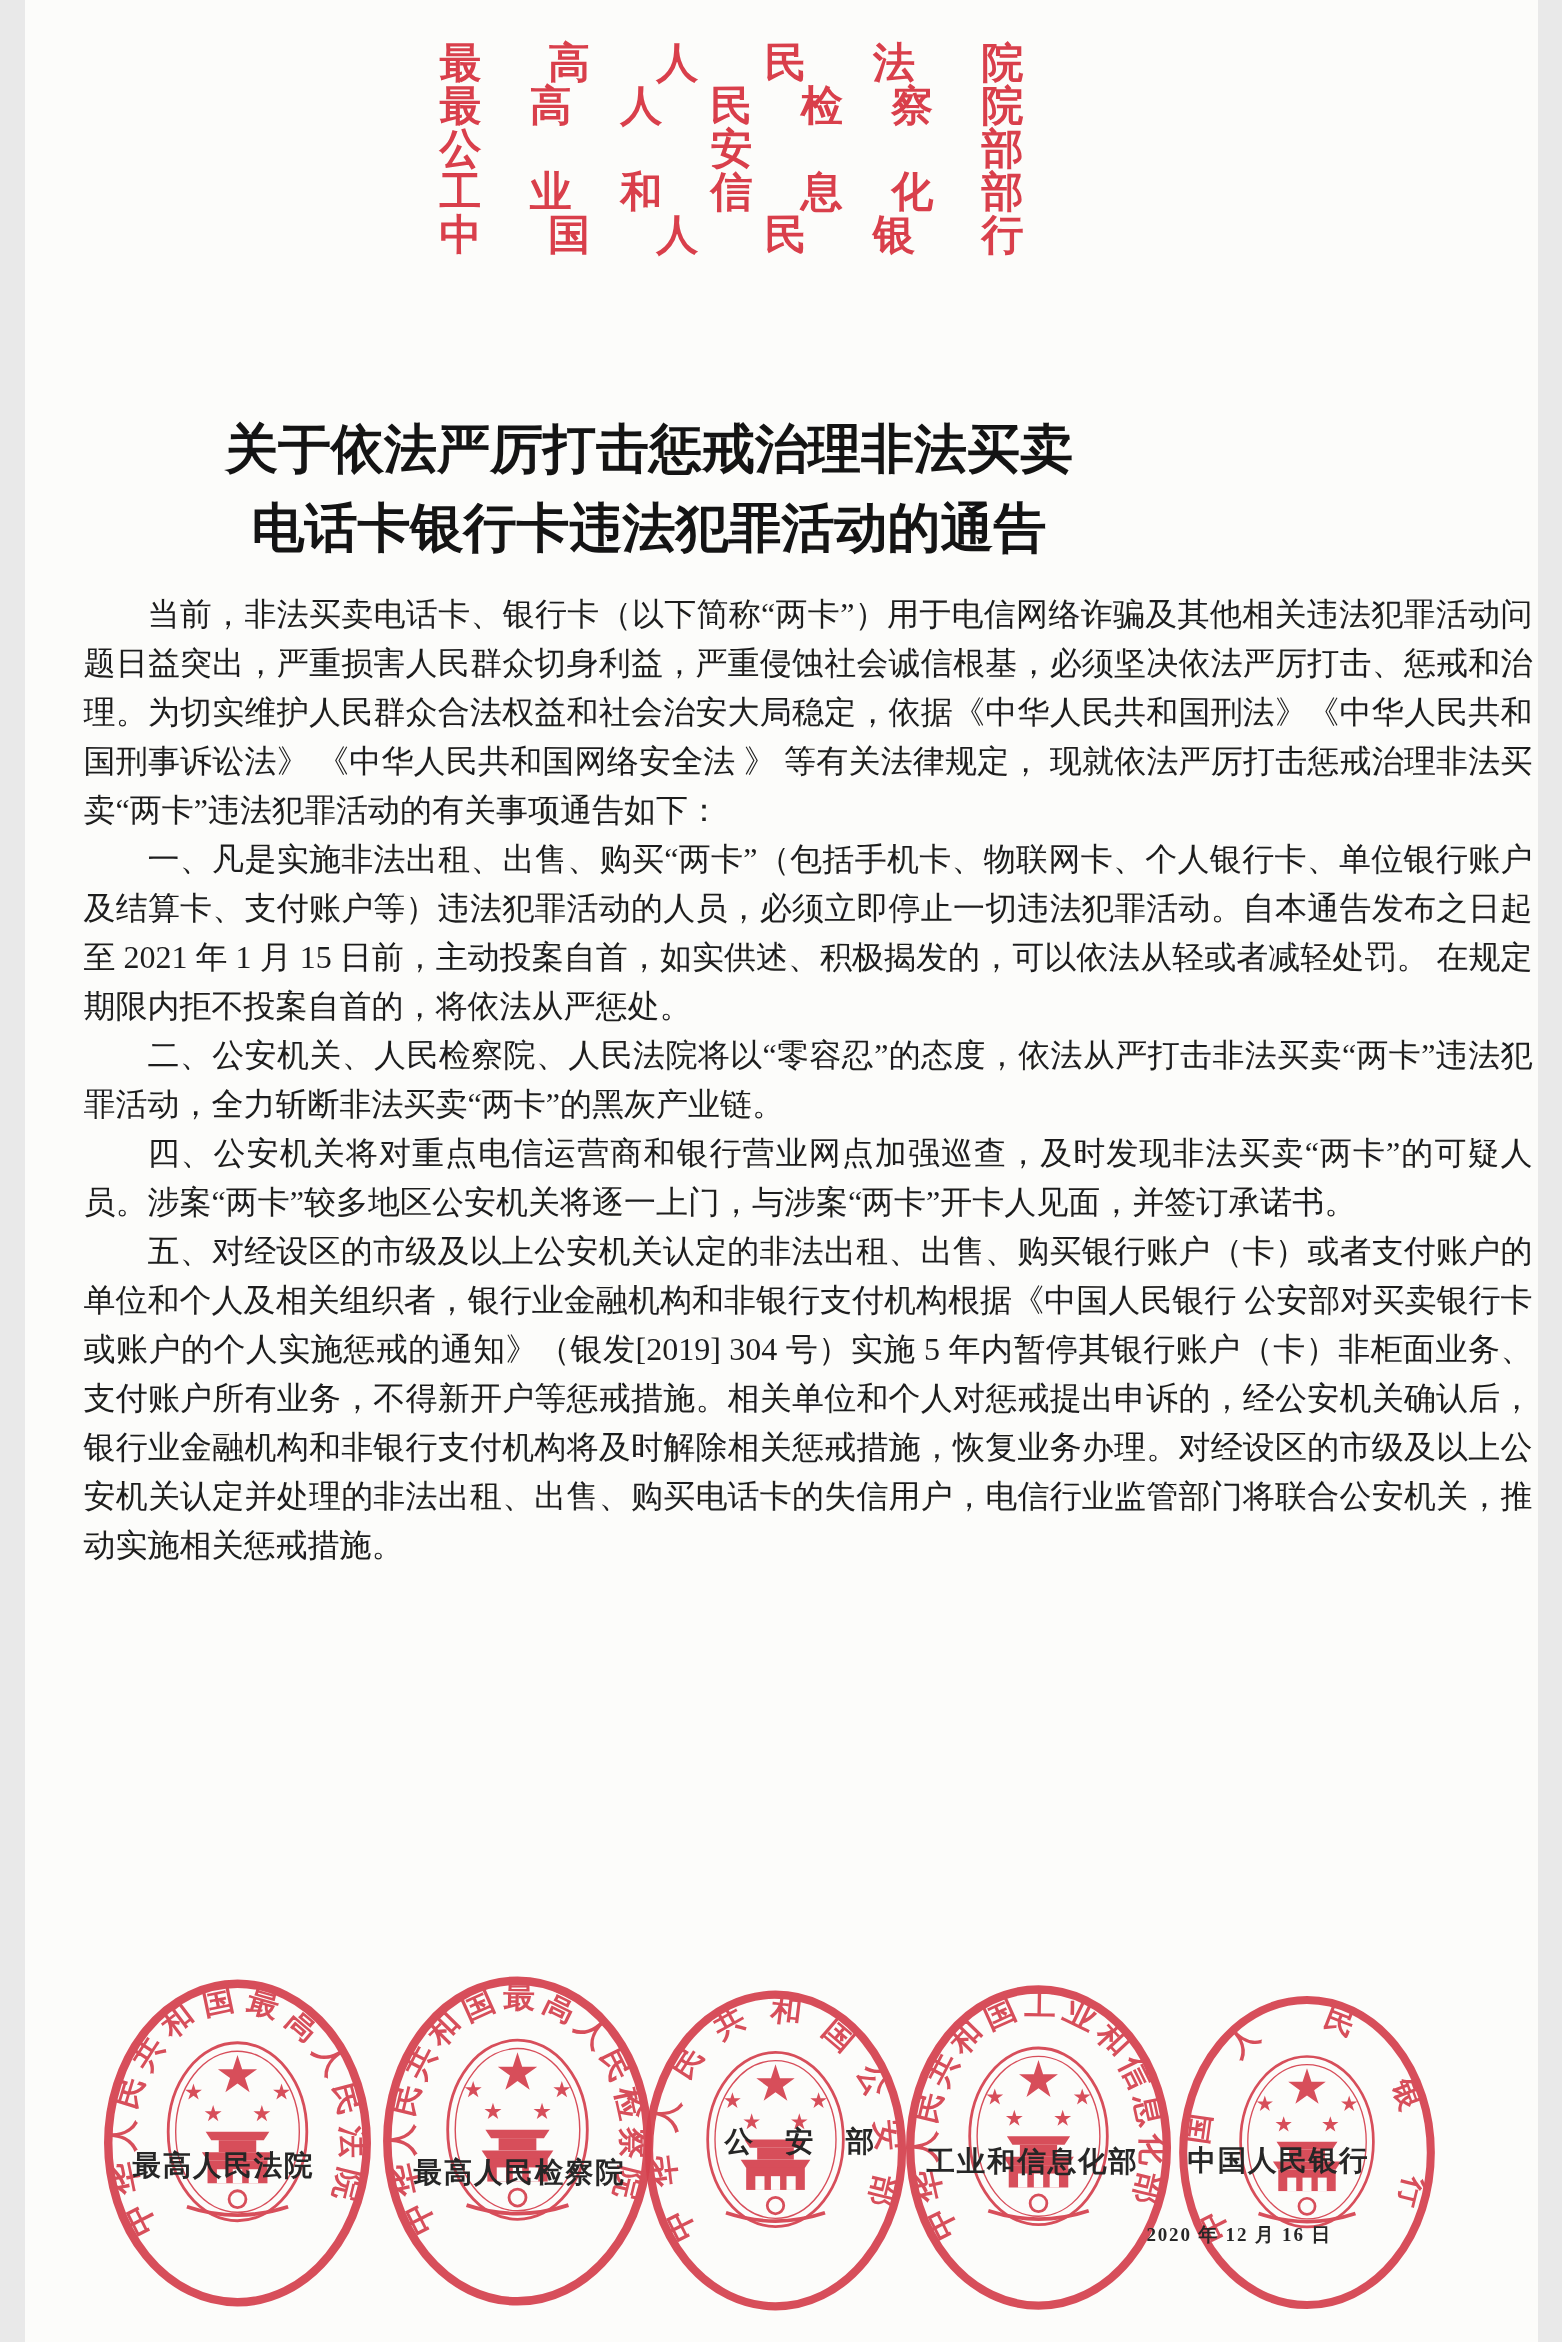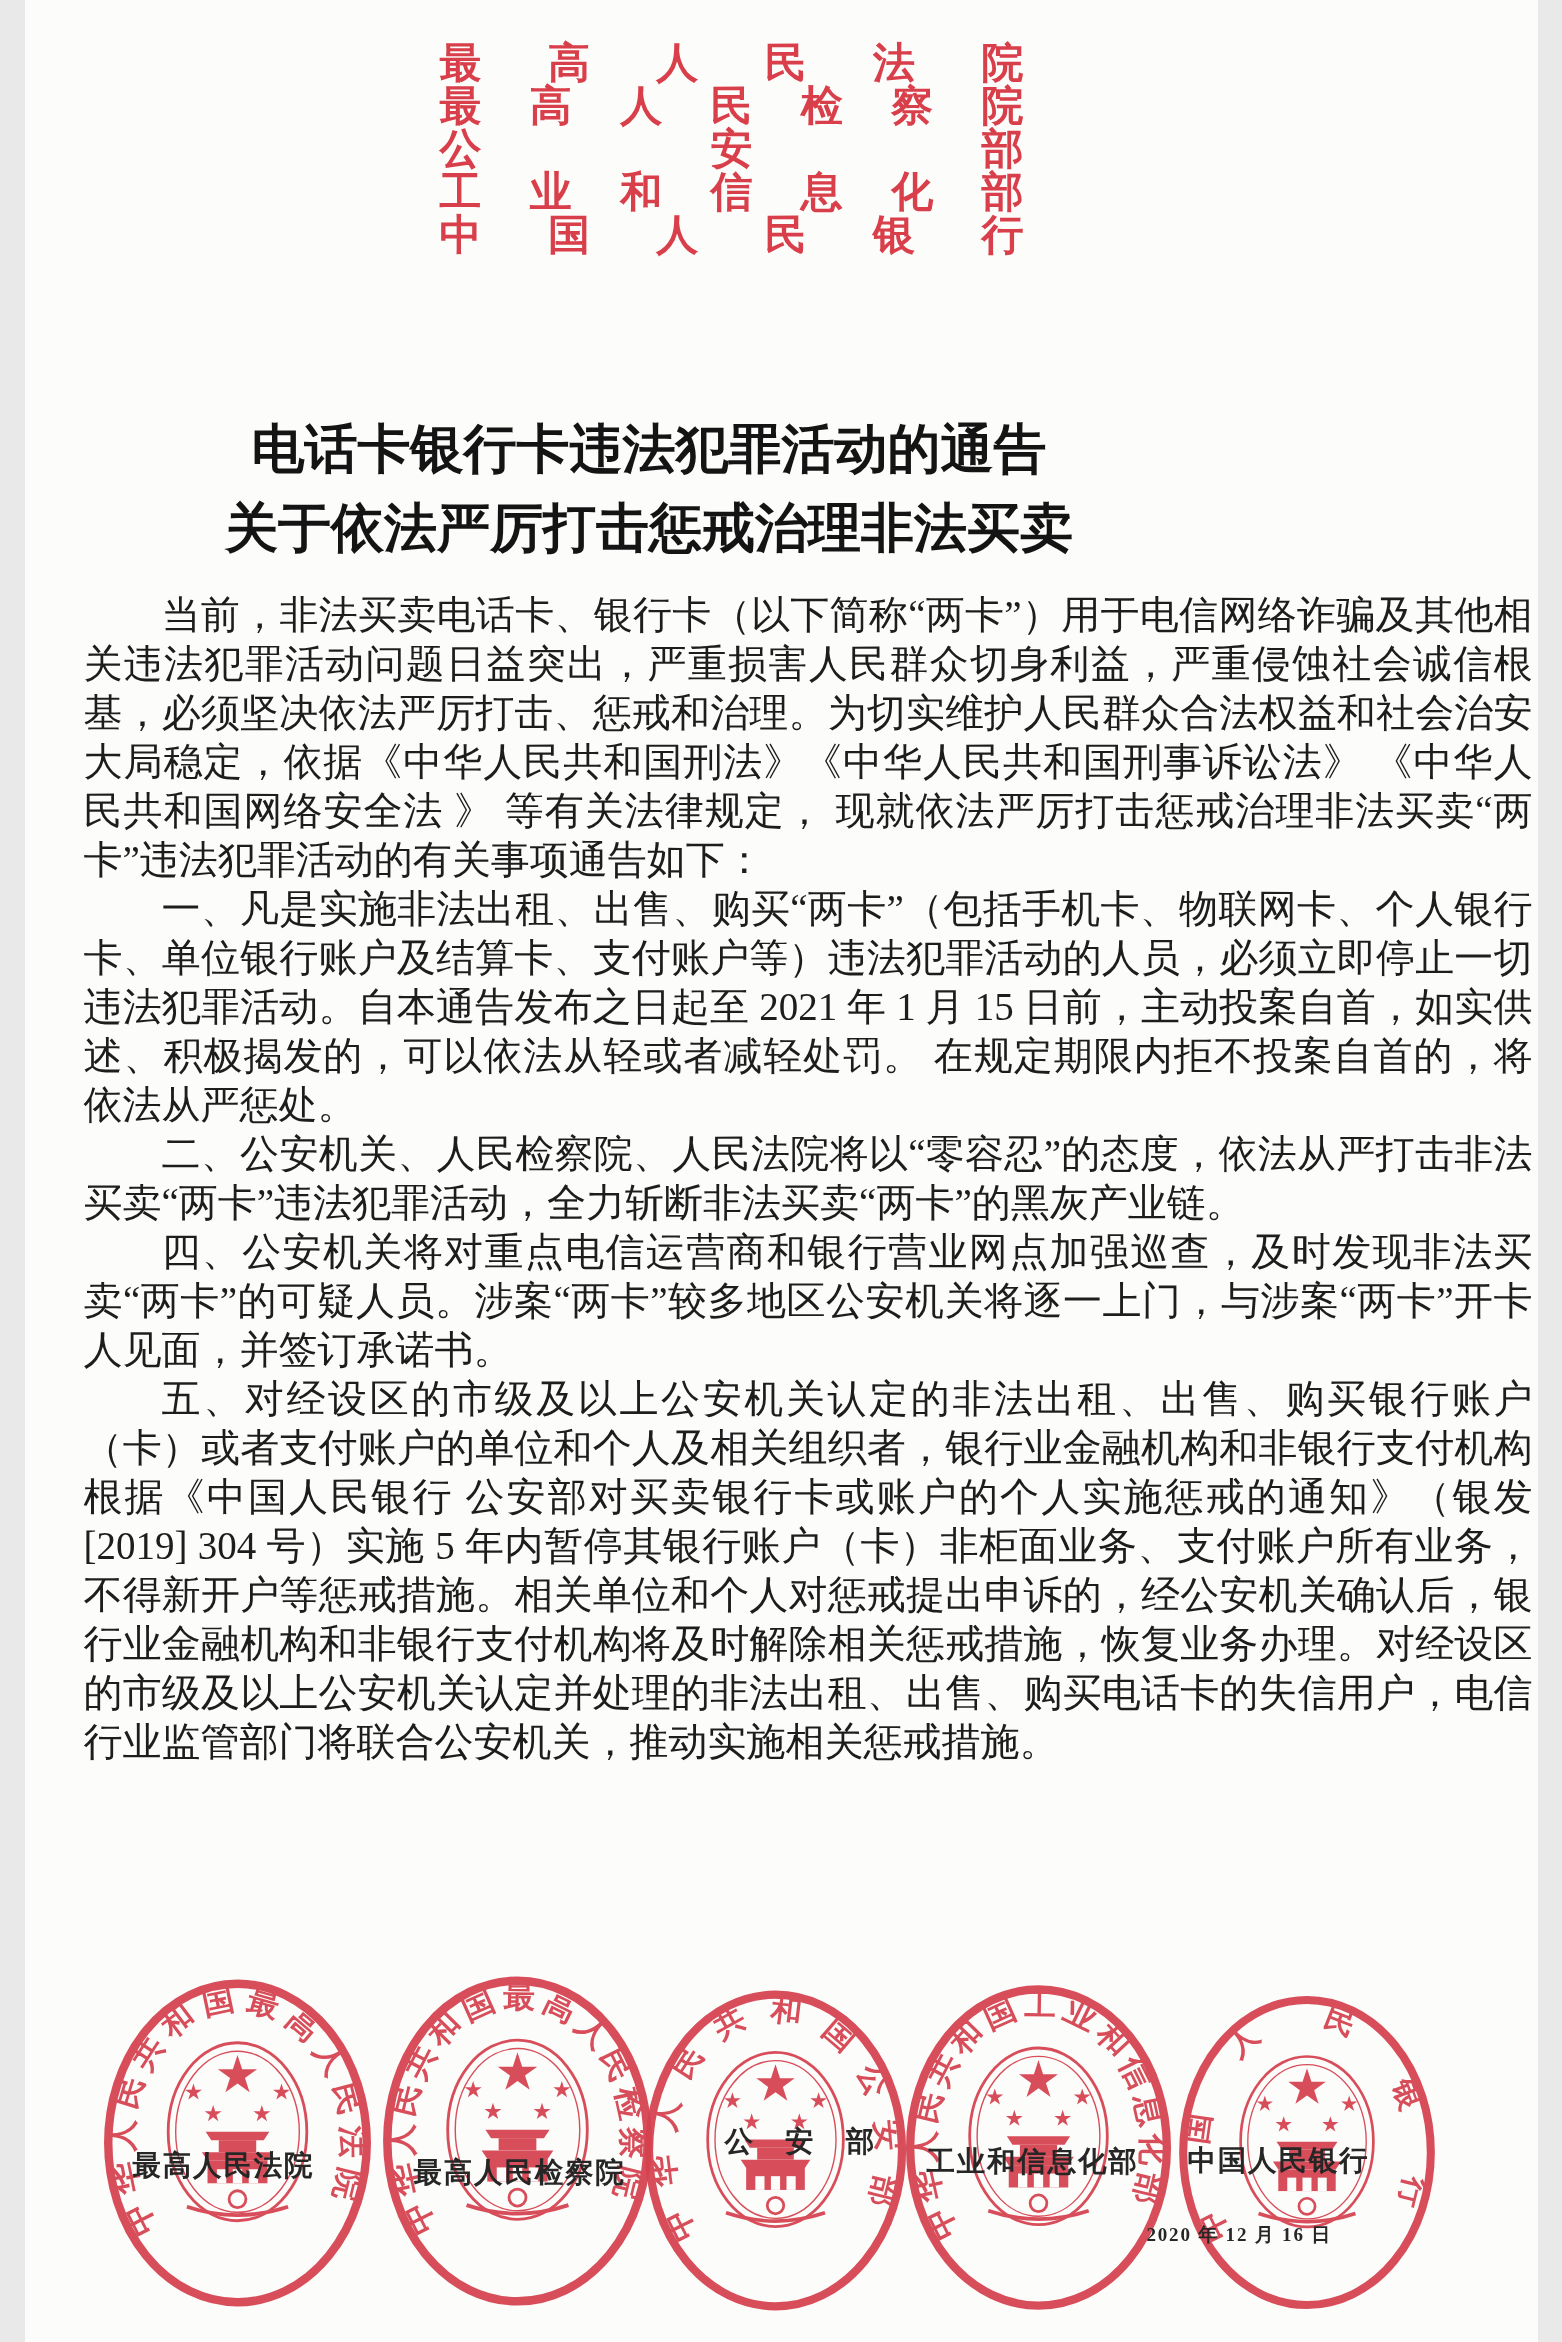--- a/index.html
+++ b/index.html
@@ -25,21 +25,21 @@
   }
   
   .title{
     position:absolute;top:410px;left:0;width:1249px;margin:0;
     text-align:center;color:#141414;font-size:53px;line-height:79px;font-weight:bold;
   }
   .title-line{display:block;}
   
   .body-text{
     position:absolute;top:590px;left:59px;width:1449px;
-    font-size:39px;line-height:49px;color:var(--ink);
+    font-size:32px;line-height:49px;color:var(--ink);
     text-align:justify;
   }
   .para{margin:0;text-indent:2em;}
   
   .seal{position:absolute;}
   .seal svg{width:100%;height:100%;opacity:.93;}
   .ring-text{fill:var(--seal-red);font-weight:bold;font-size:34px;font-family:"Liberation Serif","DejaVu Serif",serif;}
   #seal0{left:72px; top:1974px;width:281px;height:338px;}
   #seal1{left:351px;top:1971px;width:283px;height:340px;}
   #seal2{left:613px;top:1985px;width:275px;height:331px;}
@@ -72,22 +72,22 @@
 
   <header class="agency-header">
     <div class="agency-line">最高人民法院</div>
     <div class="agency-line">最高人民检察院</div>
     <div class="agency-line">公安部</div>
     <div class="agency-line">工业和信息化部</div>
     <div class="agency-line">中国人民银行</div>
   </header>
 
   <h1 class="title">
+    <span class="title-line">关于依法严厉打击惩戒治理非法买卖</span>
     <span class="title-line">电话卡银行卡违法犯罪活动的通告</span>
-    <span class="title-line">关于依法严厉打击惩戒治理非法买卖</span>
   </h1>
 
   <main class="body-text">
     <p class="para">当前，非法买卖电话卡、银行卡（以下简称“两卡”）用于电信网络诈骗及其他相关违法犯罪活动问题日益突出，严重损害人民群众切身利益，严重侵蚀社会诚信根基，必须坚决依法严厉打击、惩戒和治理。为切实维护人民群众合法权益和社会治安大局稳定，依据《中华人民共和国刑法》《中华人民共和国刑事诉讼法》 《中华人民共和国网络安全法 》 等有关法律规定， 现就依法严厉打击惩戒治理非法买卖“两卡”违法犯罪活动的有关事项通告如下：</p>
     <p class="para">一、凡是实施非法出租、出售、购买“两卡”（包括手机卡、物联网卡、个人银行卡、单位银行账户及结算卡、支付账户等）违法犯罪活动的人员，必须立即停止一切违法犯罪活动。自本通告发布之日起至 2021 年 1 月 15 日前，主动投案自首，如实供述、积极揭发的，可以依法从轻或者减轻处罚。 在规定期限内拒不投案自首的，将依法从严惩处。</p>
     <p class="para">二、公安机关、人民检察院、人民法院将以“零容忍”的态度，依法从严打击非法买卖“两卡”违法犯罪活动，全力斩断非法买卖“两卡”的黑灰产业链。</p>
     <p class="para">四、公安机关将对重点电信运营商和银行营业网点加强巡查，及时发现非法买卖“两卡”的可疑人员。涉案“两卡”较多地区公安机关将逐一上门，与涉案“两卡”开卡人见面，并签订承诺书。</p>
     <p class="para">五、对经设区的市级及以上公安机关认定的非法出租、出售、购买银行账户（卡）或者支付账户的单位和个人及相关组织者，银行业金融机构和非银行支付机构根据《中国人民银行 公安部对买卖银行卡或账户的个人实施惩戒的通知》（银发[2019] 304 号）实施 5 年内暂停其银行账户（卡）非柜面业务、支付账户所有业务，不得新开户等惩戒措施。相关单位和个人对惩戒提出申诉的，经公安机关确认后，银行业金融机构和非银行支付机构将及时解除相关惩戒措施，恢复业务办理。对经设区的市级及以上公安机关认定并处理的非法出租、出售、购买电话卡的失信用户，电信行业监管部门将联合公安机关，推动实施相关惩戒措施。</p>
   </main>
 

